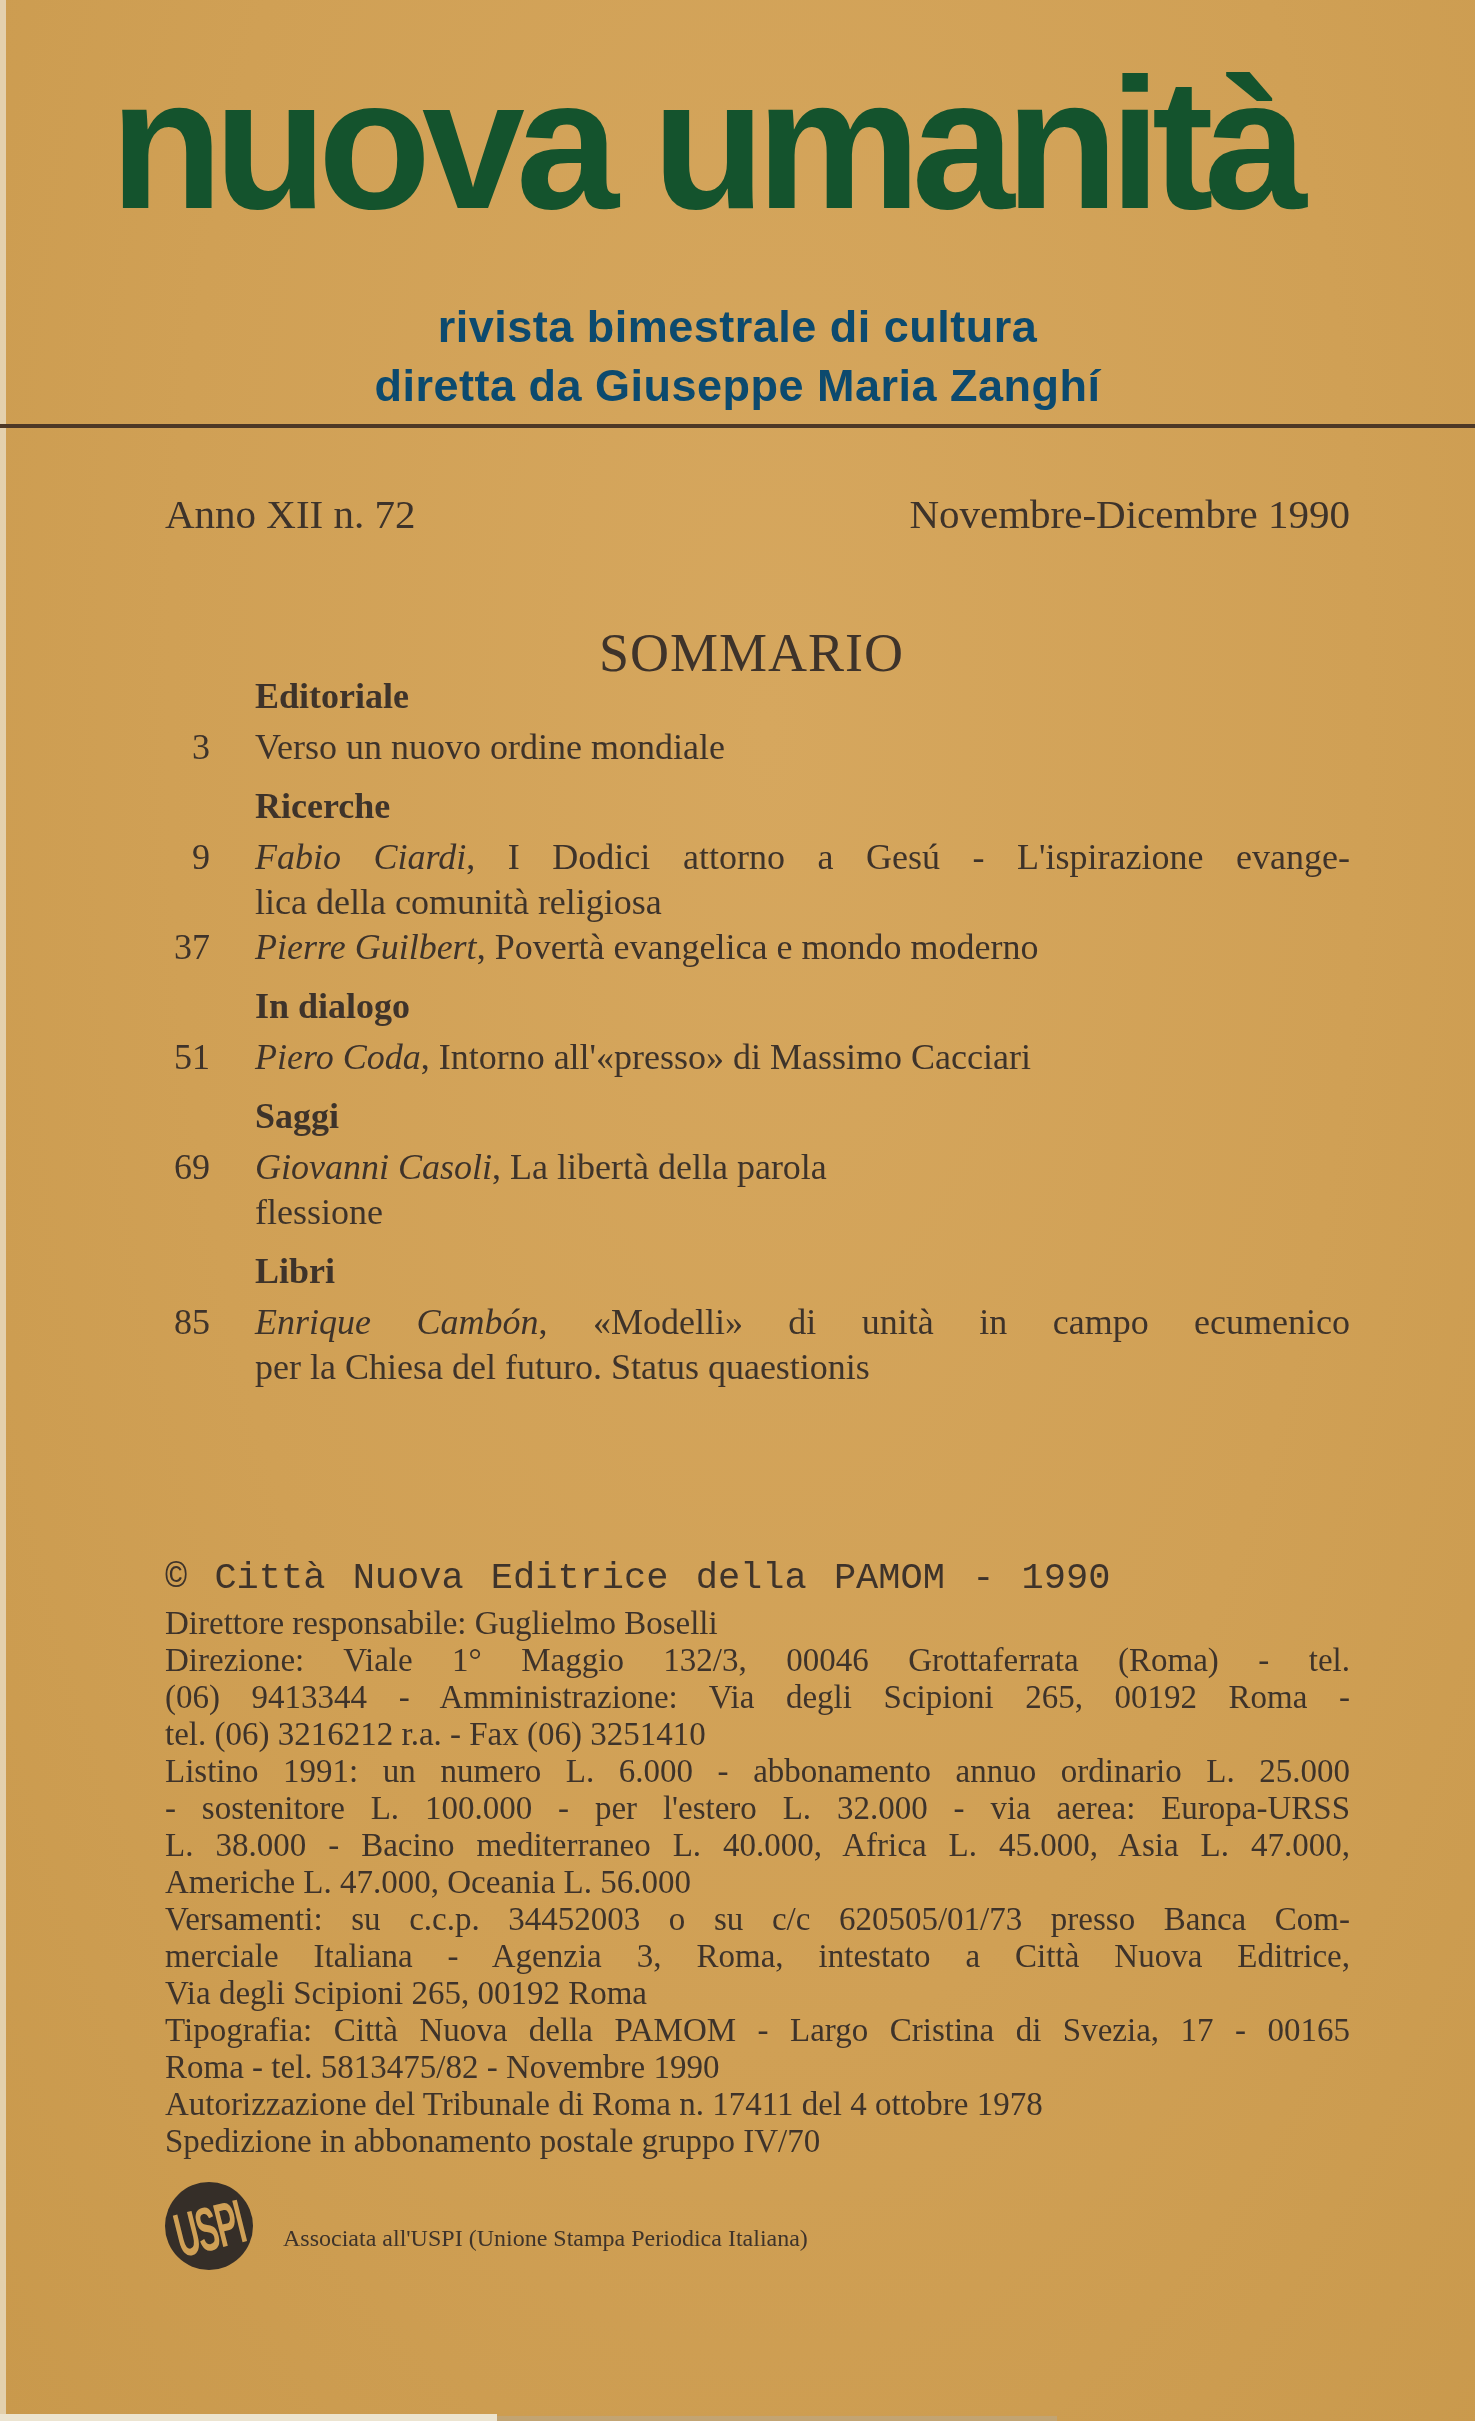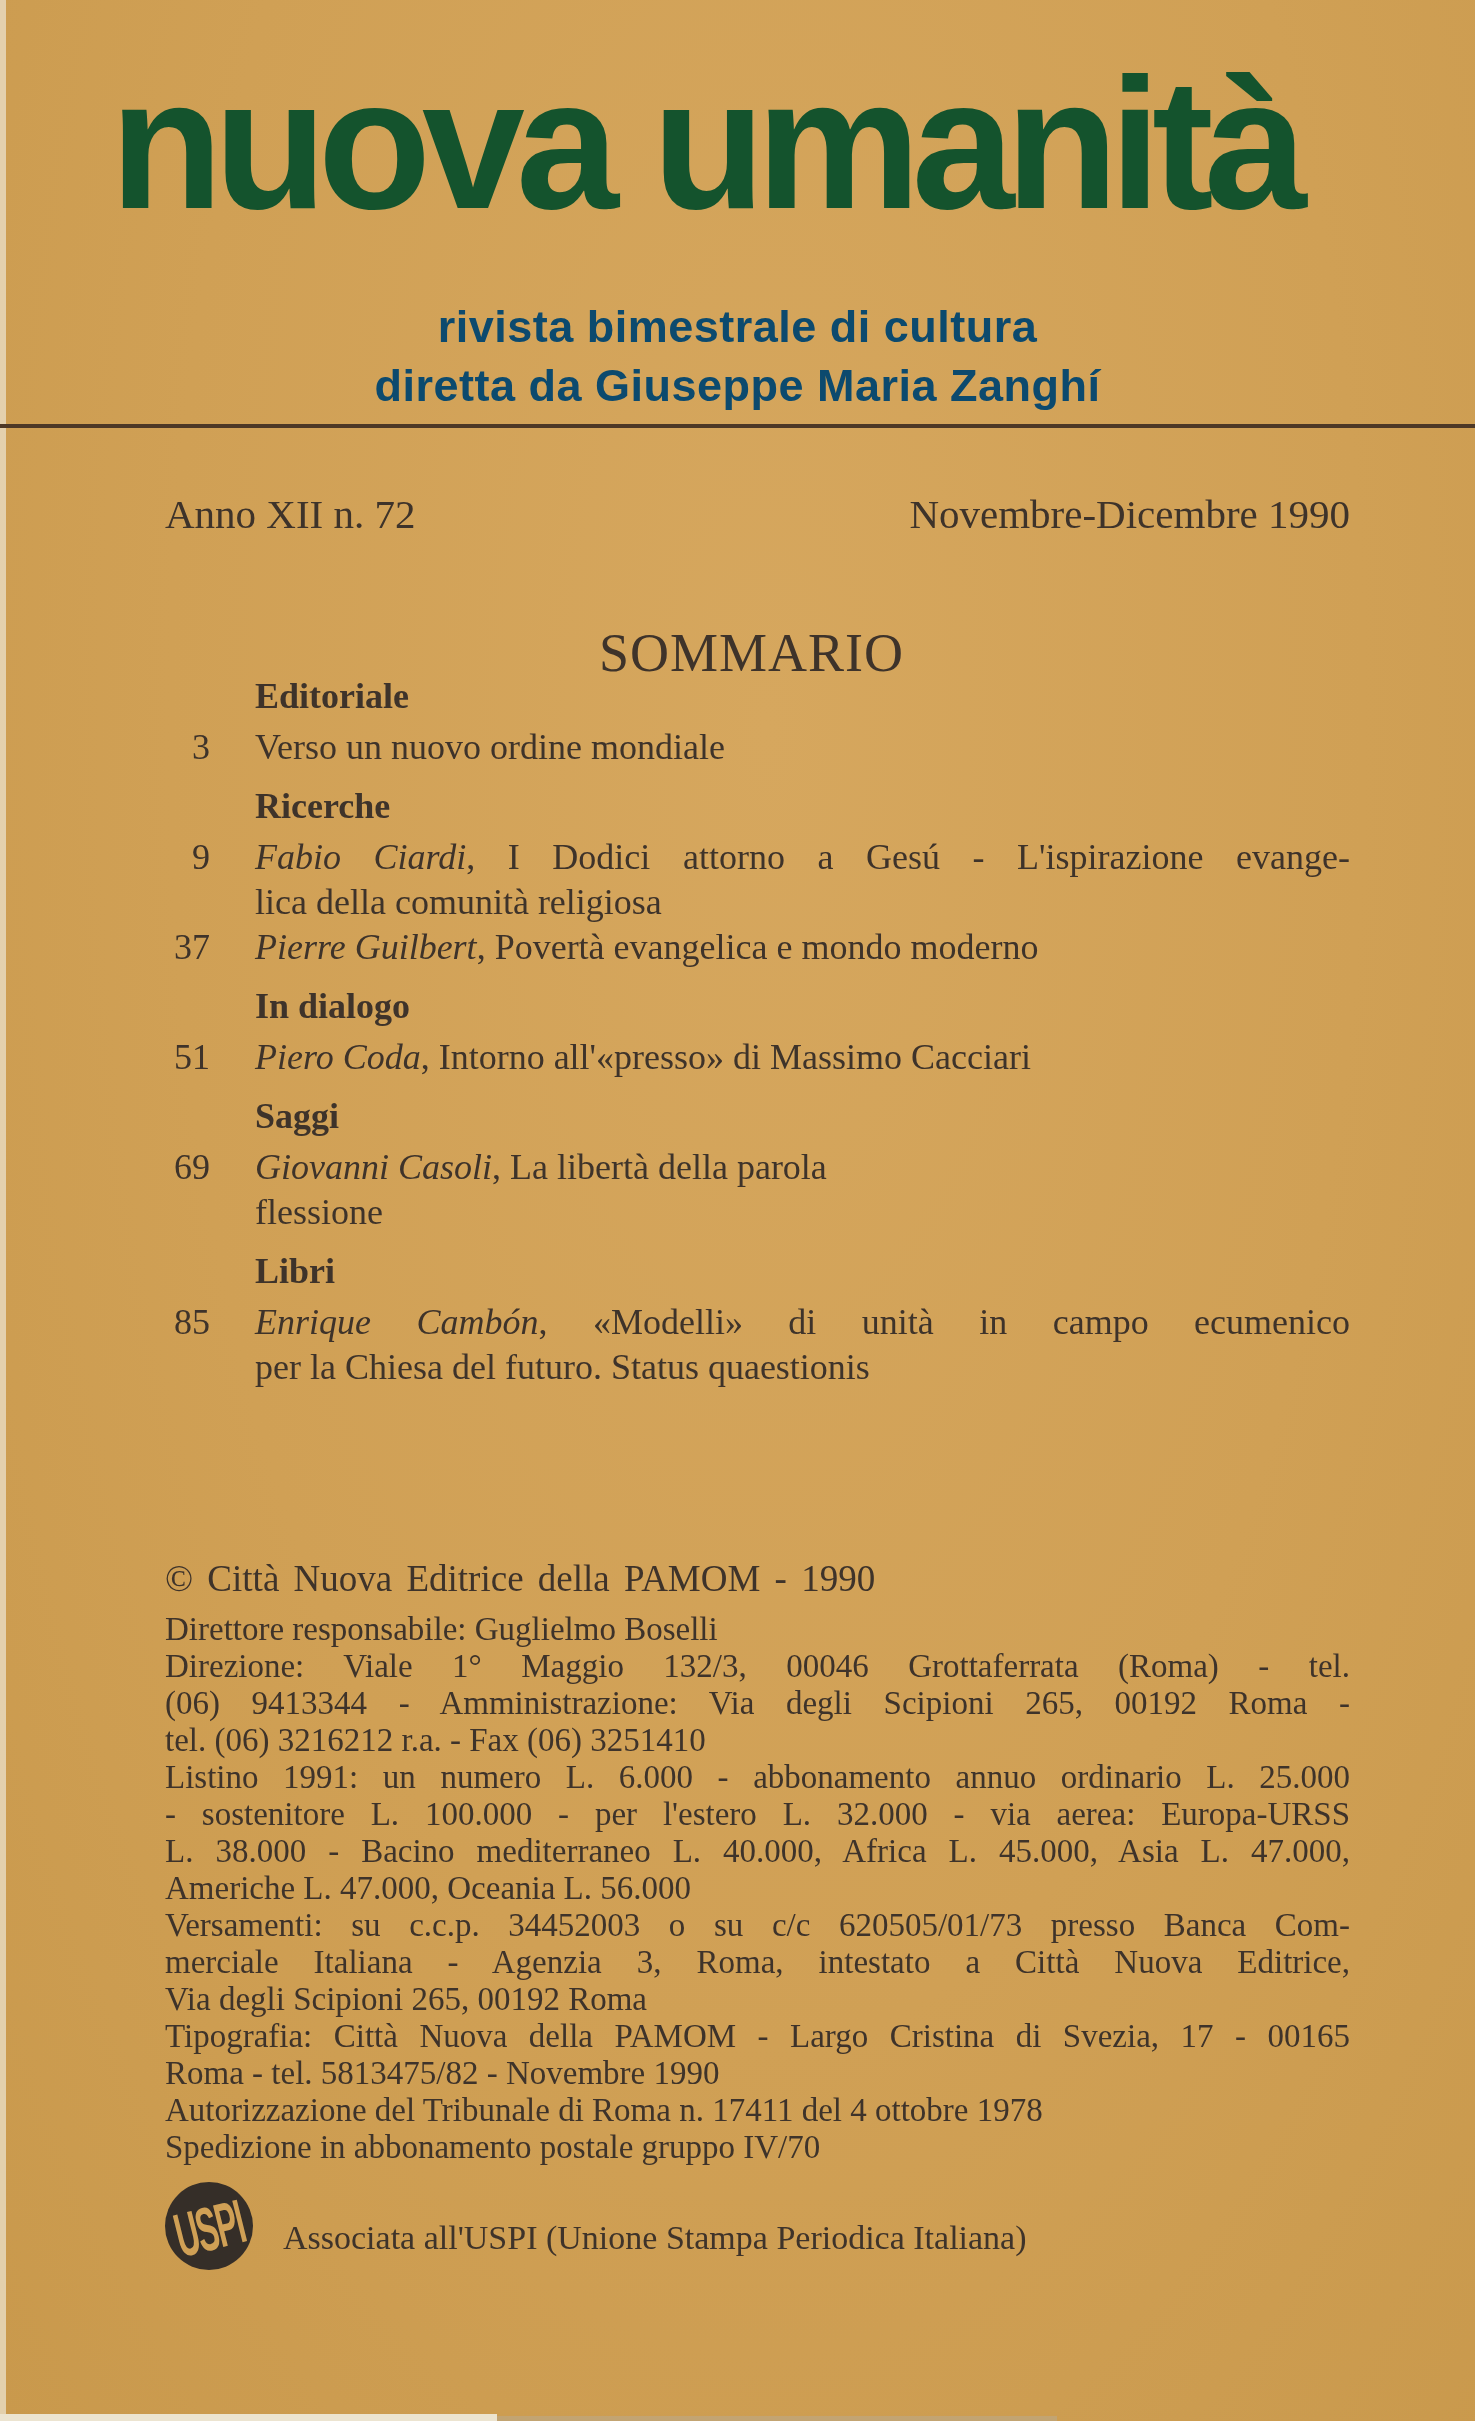--- a/index.html
+++ b/index.html
@@ -50,28 +50,28 @@
   .thead:first-child{margin-top:0;}
   .trow{display:grid;grid-template-columns:50px 1fr;column-gap:45px;}
   .tnum{text-align:right;}
   .au{font-style:italic;}
   .jl{text-align:justify;text-align-last:justify;}
 
   .colophon{
     position:absolute;left:165px;top:1560px;width:1185px;
     font-size:33px;line-height:37px;
   }
-  .copy{font-size:37px;word-spacing:5px;margin-bottom:14px;}
+  .copy{font-size:37px;word-spacing:5px;margin-bottom:8px;font-family:Liberation Mono, monospace;}
 
   .uspi{
     position:absolute;left:163px;top:2180px;width:1190px;
     display:flex;align-items:center;gap:28px;
   }
   .uspi-logo{width:92px;height:92px;flex:0 0 auto;}
-  .uspi-label{font-size:34px;position:relative;top:12px;}
+  .uspi-label{font-size:24px;position:relative;top:12px;}
 </style>
 </head>
 <body>
 
 <div class="edge-left"></div>
 <div class="edge-bottom"></div>
 <div class="edge-bottom2"></div>
 
 <h1 class="title">nuova umanità</h1>
 

